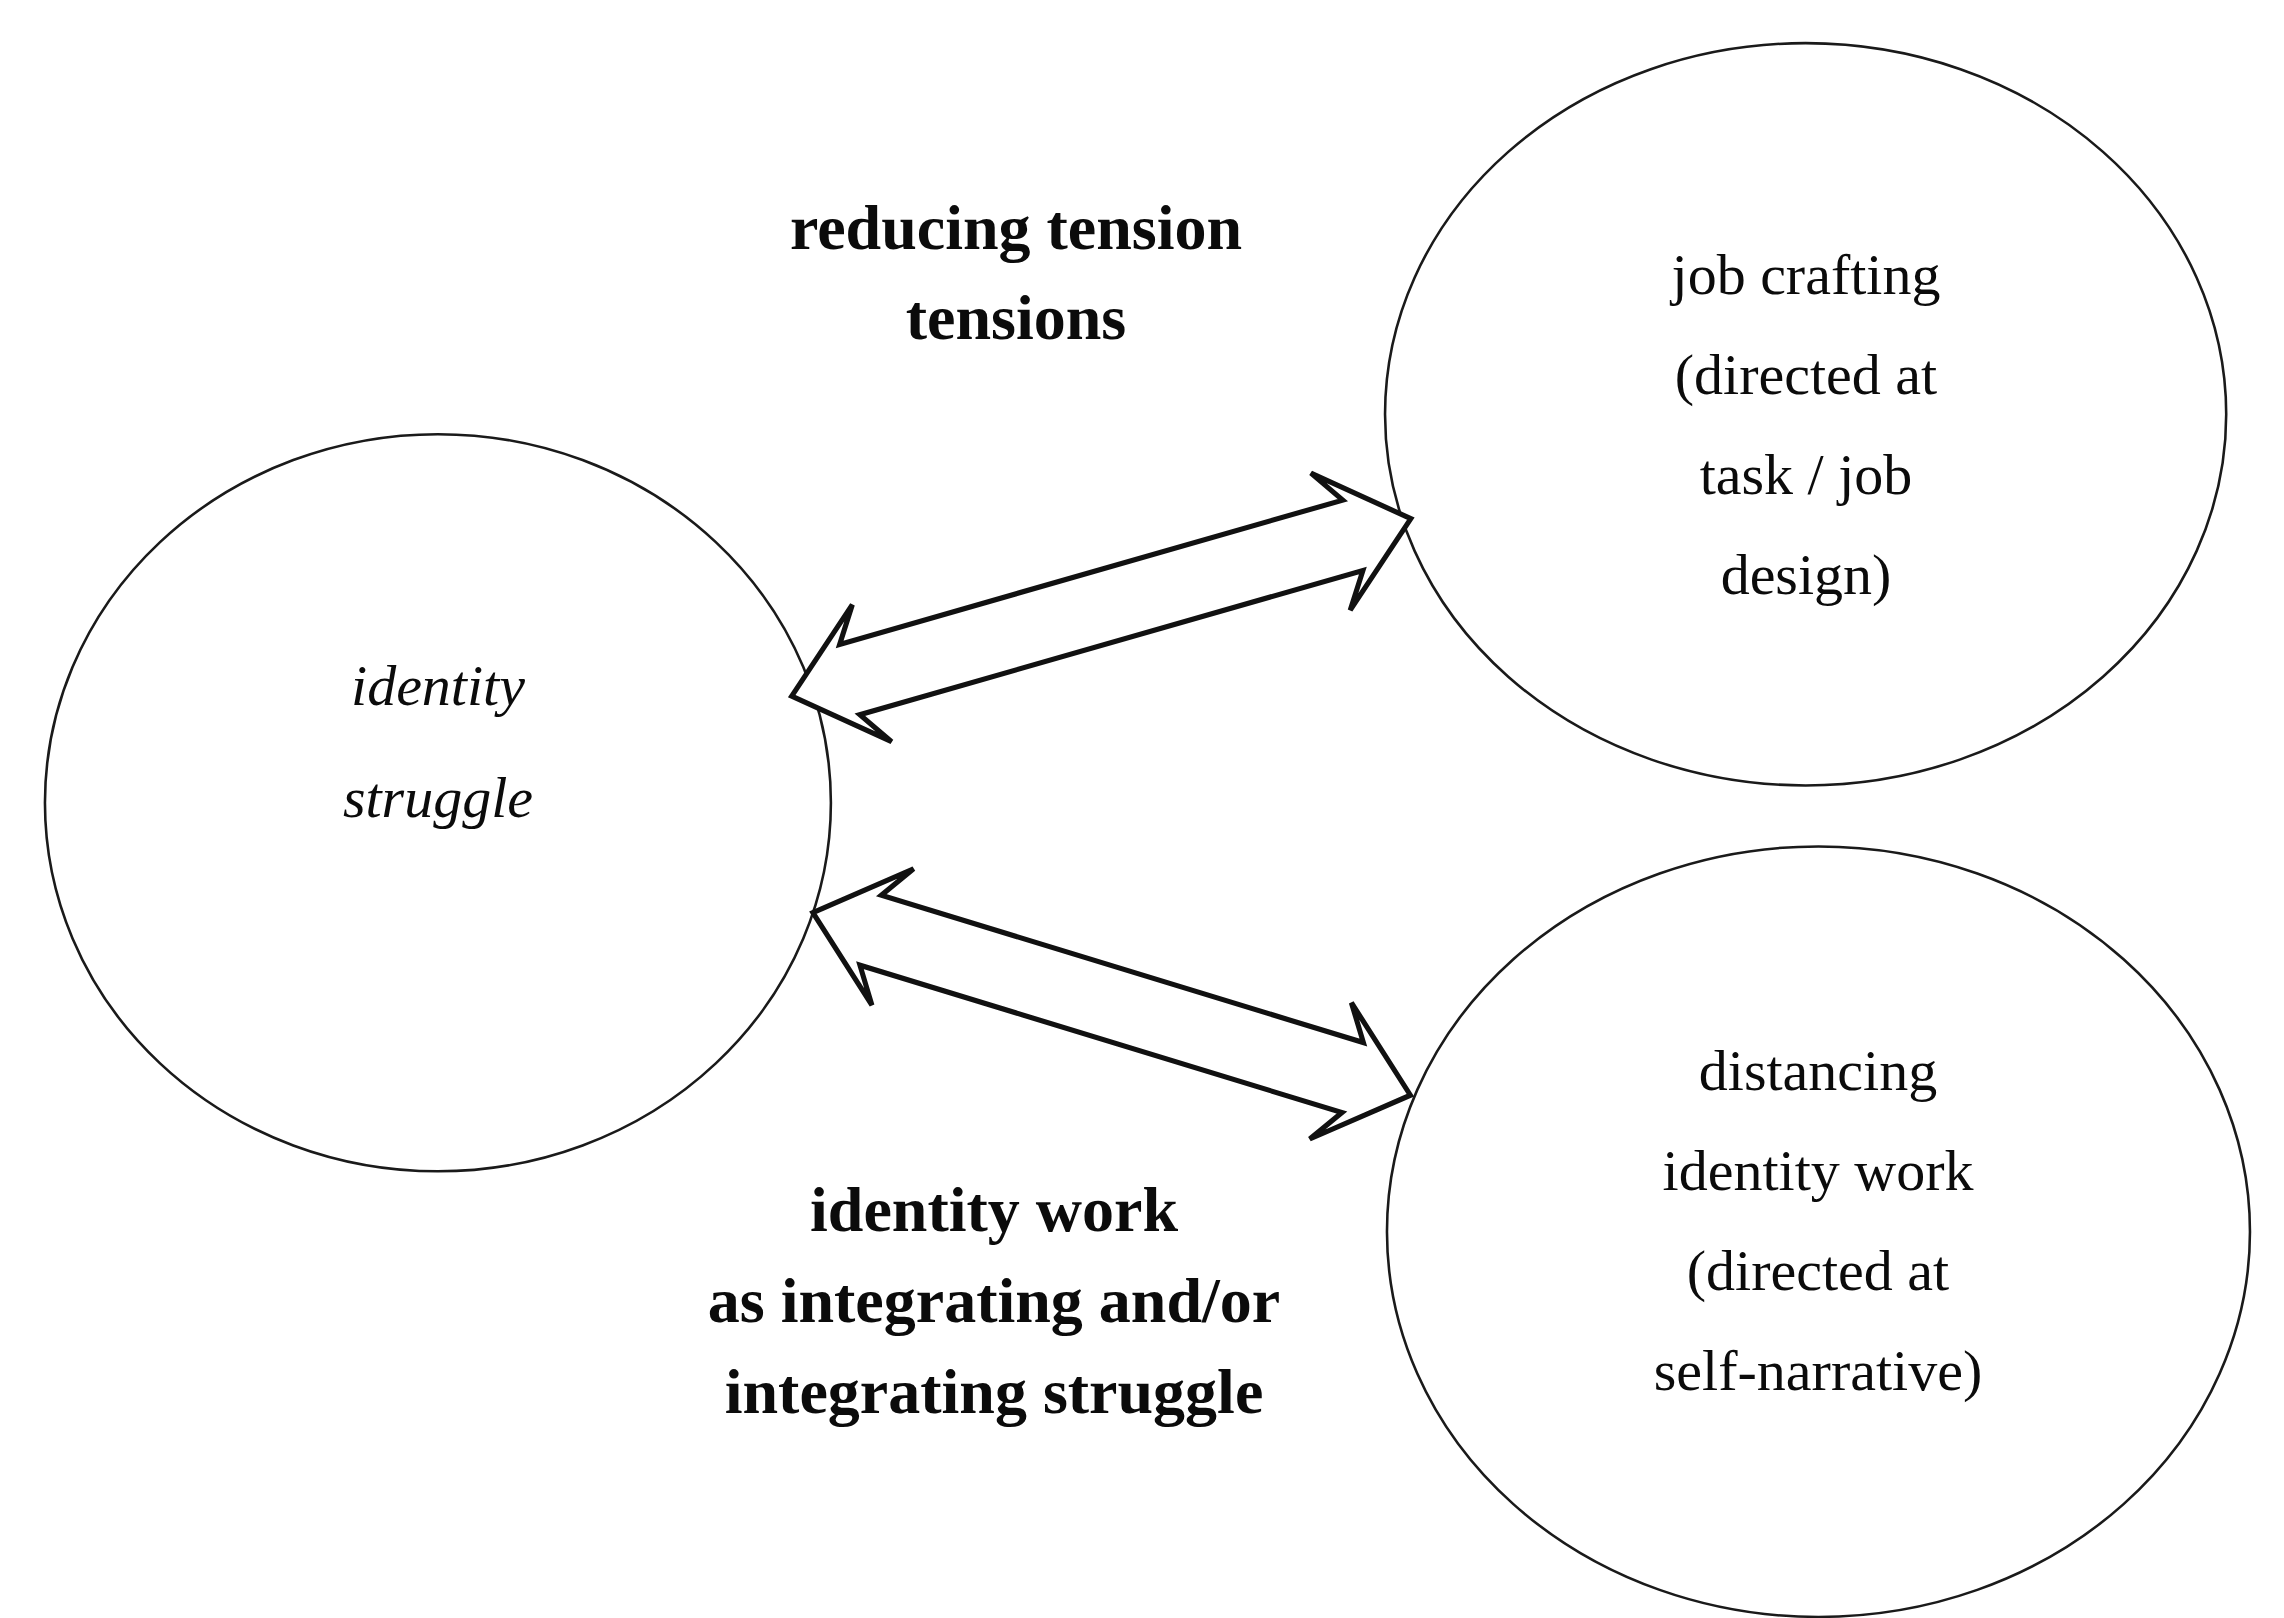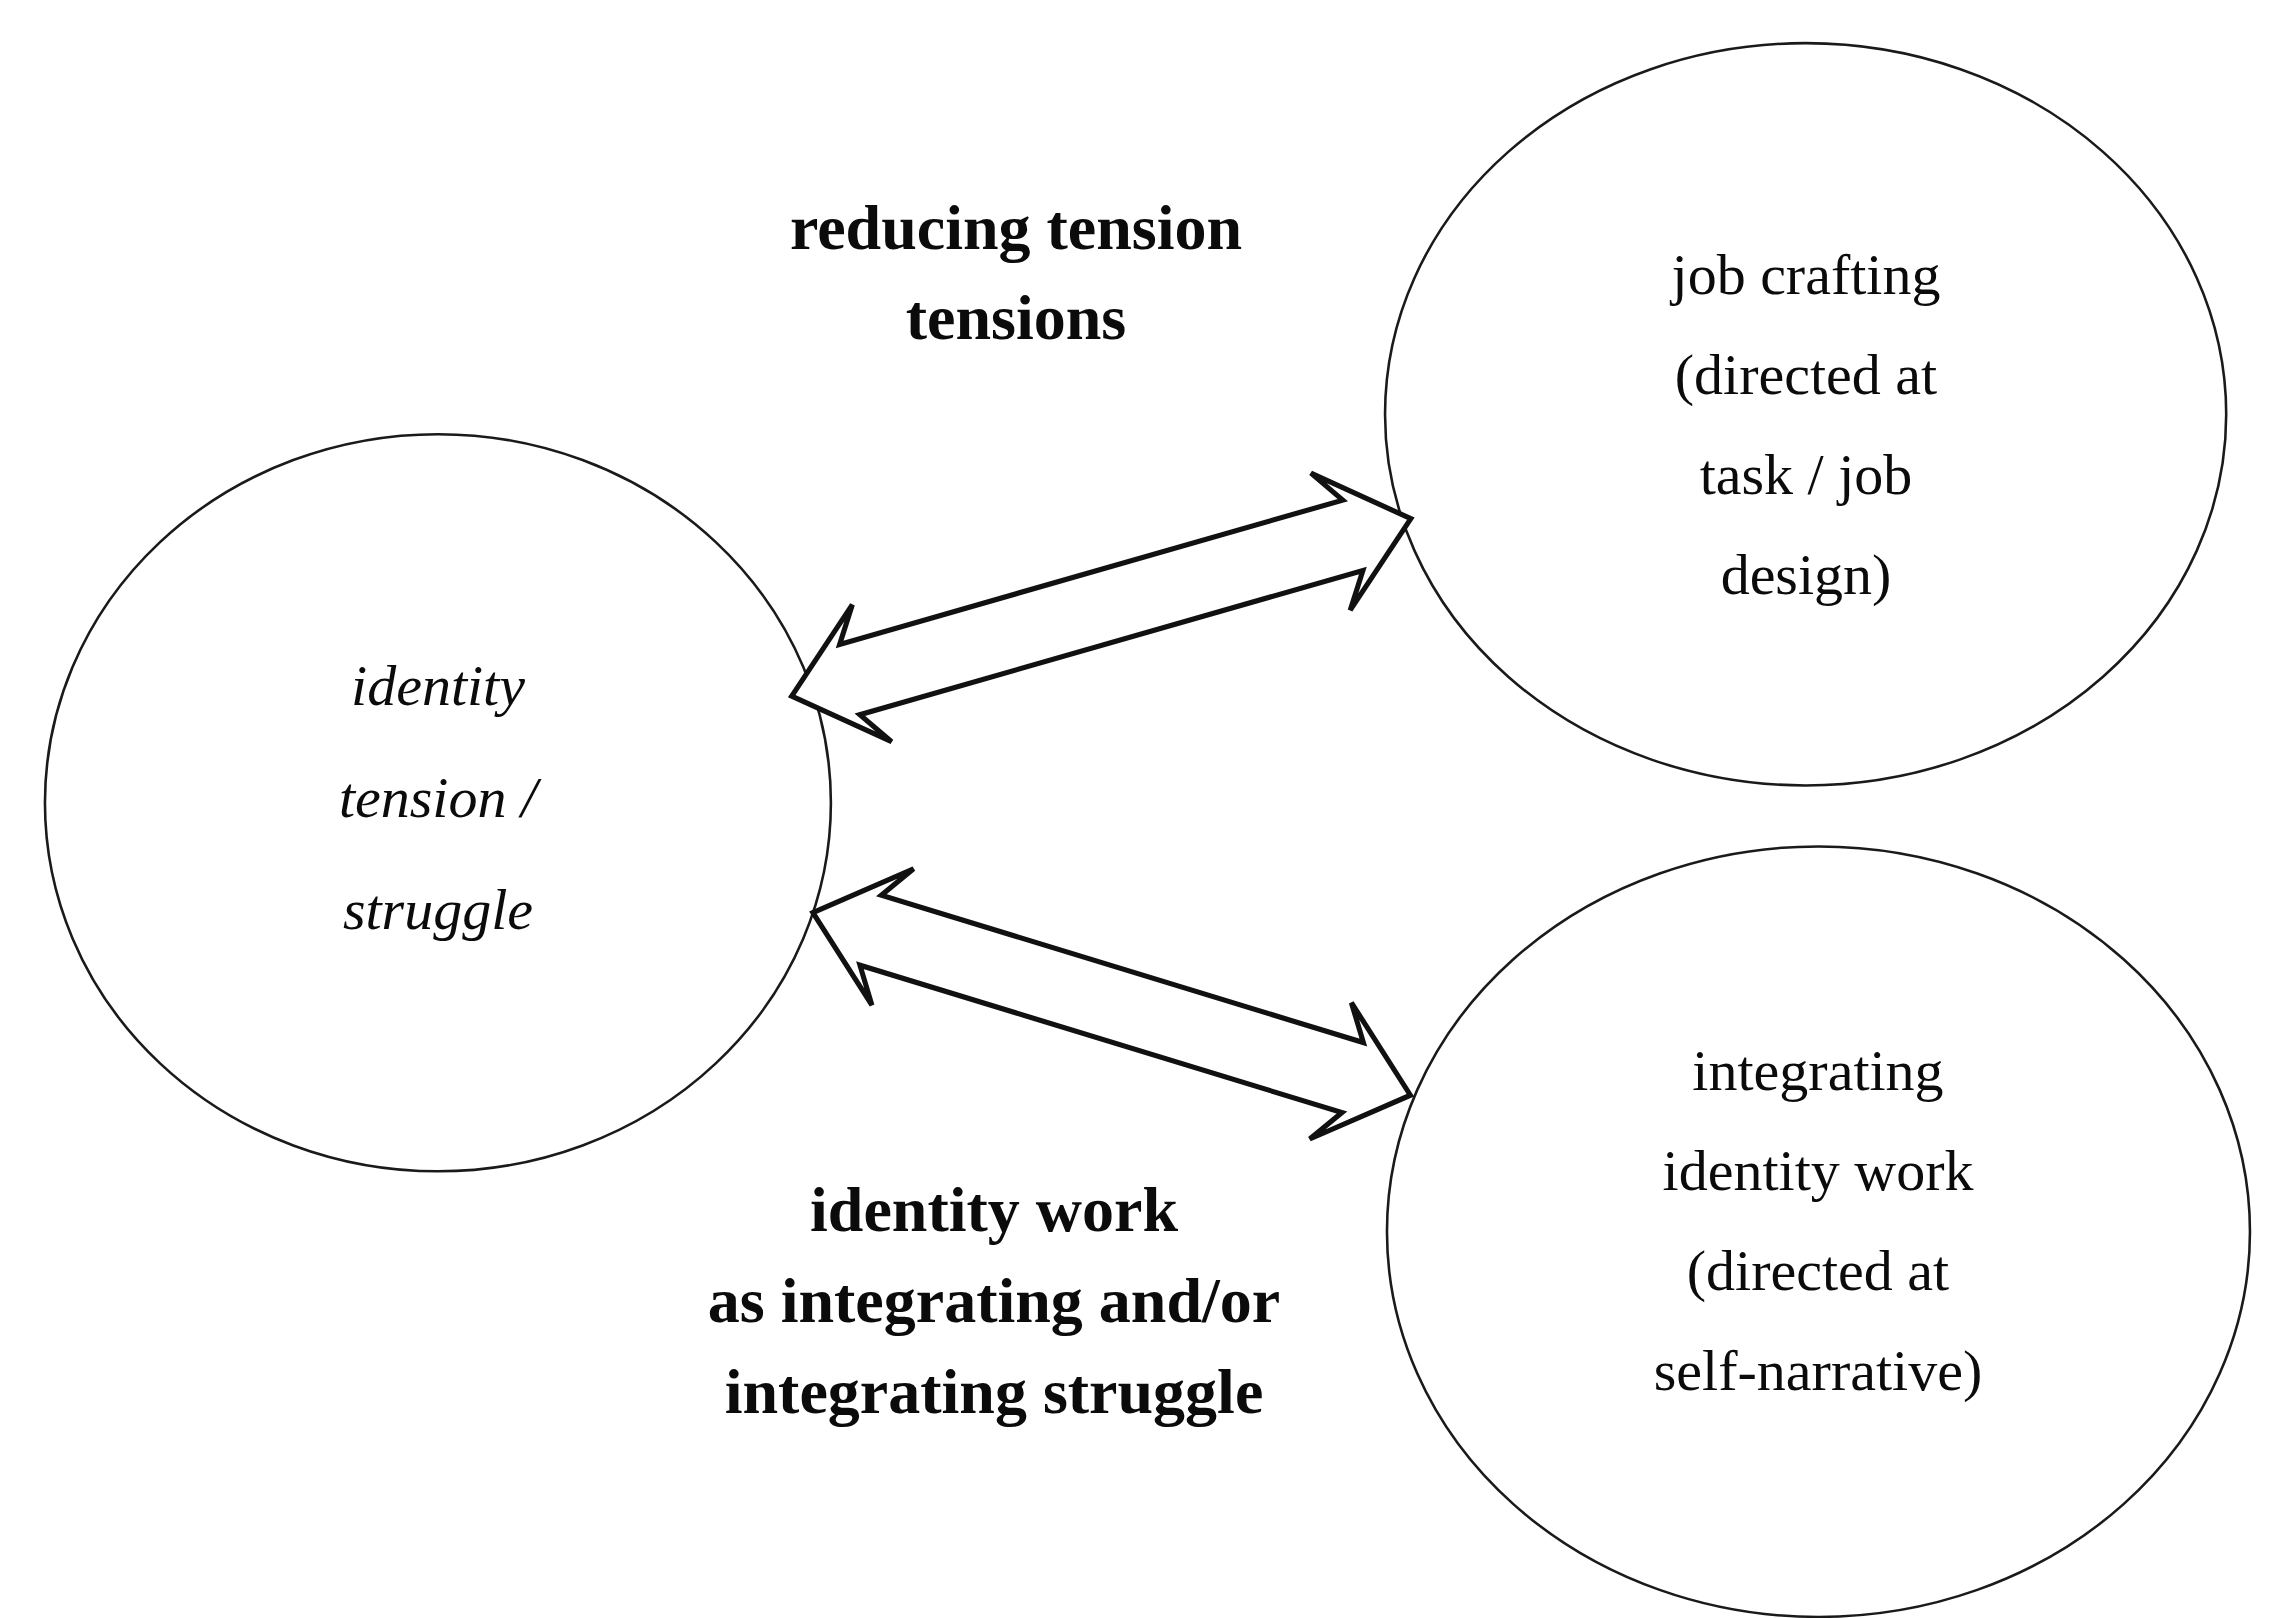--- a/index.html
+++ b/index.html
@@ -69,33 +69,32 @@
       <polygon points="0,0 130,-111 94,-57 909,-57 873,-111 1003,0 873,111 909,57 94,57 130,111"></polygon>
     </g>
 
     <g transform="translate(1266,1421) rotate(17)">
       <polygon points="0,0 130,-111 94,-57 879,-57 843,-111 973,0 843,111 879,57 94,57 130,111"></polygon>
     </g>
   </svg>
 
   <div class="label-block node-text left-node" style="left:438px; top:630px;font-style:italic;">
     <div>identity</div>
-    <div>tension /</div>
     <div>struggle</div>
   </div>
 
   <div class="label-block node-text right-node" style="left:1806px; top:225px;">
     <div>job crafting</div>
     <div>(directed at</div>
     <div>task / job</div>
     <div>design)</div>
   </div>
 
   <div class="label-block node-text right-node" style="left:1818px; top:1021px;">
-    <div>integrating</div>
+    <div>distancing</div>
     <div>identity work</div>
     <div>(directed at</div>
     <div>self-narrative)</div>
   </div>
 
   <div class="label-block edge-text" style="left:1016px; top:183px;">
     <div>reducing tension</div>
     <div>tensions</div>
   </div>
 

